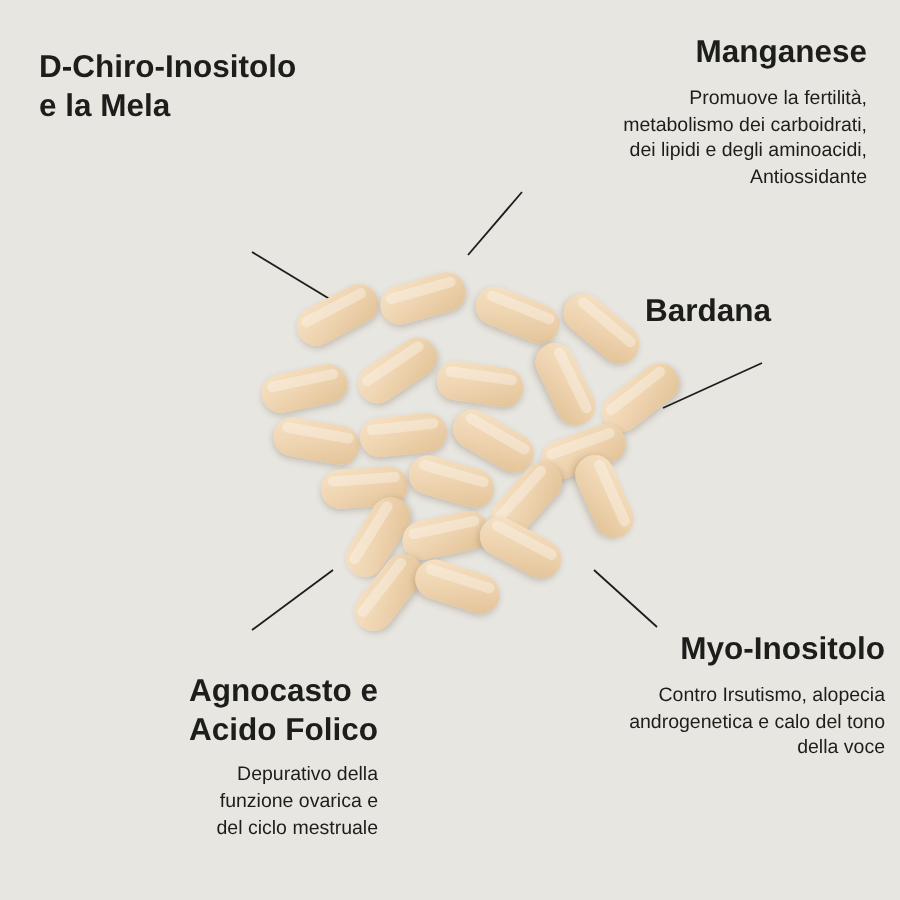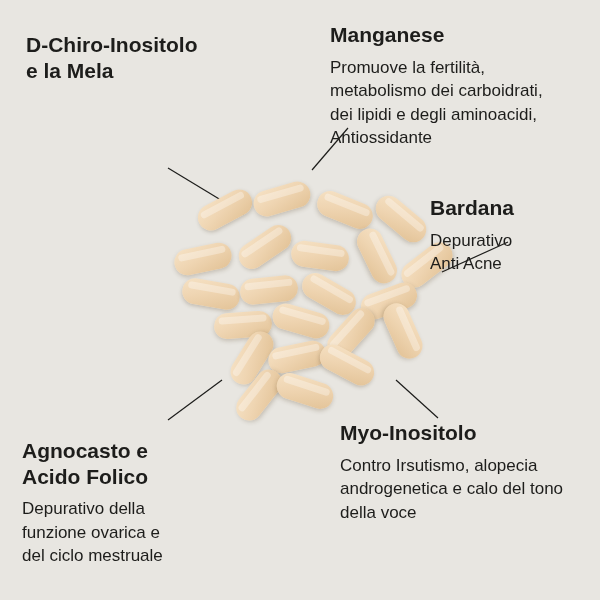--- a/index.html
+++ b/index.html
@@ -56,35 +56,35 @@
     color: #1d1d1b;
   }
   .callout .c-title {
     font-weight: bold;
     font-size: 21px;
     line-height: 1.22;
     white-space: pre-line;
     margin: 0 0 8px 0;
   }
   .callout .c-body {
-    font-size: 17px;
+    font-size: 13px;
     line-height: 1.38;
     white-space: pre-line;
     margin: 0;
   }
   .align-left  { text-align: left; }
   .align-right { text-align: left; }
-  .align-center{ text-align: left; }
+  .align-center{ text-align: right; }
 
   
   #callout-dci   { left: 26px;  top: 32px;  width: 235px; }
   #callout-mang  { left: 330px; top: 22px;  width: 248px; }
   #callout-bard  { left: 430px; top: 195px; width: 152px; }
   #callout-myo   { left: 340px; top: 420px; width: 250px; }
-  #callout-agno  { left: 22px;  top: 438px; width: 230px; }
+  #callout-agno  { left: 22px;  top: 448px; width: 230px; }
 </style>
 </head>
 <body>
 
 <div id="stage">
 
   <svg class="lines-layer" viewBox="0 0 600 600" xmlns="http://www.w3.org/2000/svg">
     <g stroke="#1d1d1b" stroke-width="1.2" fill="none">
       <line x1="168" y1="168" x2="244" y2="214"></line>
       <line x1="312" y1="170" x2="348" y2="128"></line>
@@ -132,22 +132,20 @@
   <div class="callout align-center" id="callout-mang">
     <div class="c-title">Manganese</div>
     <div class="c-body">Promuove la fertilità,
 metabolismo dei carboidrati,
 dei lipidi e degli aminoacidi,
 Antiossidante</div>
   </div>
 
   <div class="callout align-right" id="callout-bard">
     <div class="c-title">Bardana</div>
-    <div class="c-body">Depurativo
-Anti Acne</div>
   </div>
 
   <div class="callout align-center" id="callout-myo">
     <div class="c-title">Myo-Inositolo</div>
     <div class="c-body">Contro Irsutismo, alopecia
 androgenetica e calo del tono
 della voce</div>
   </div>
 
   <div class="callout align-center" id="callout-agno">

